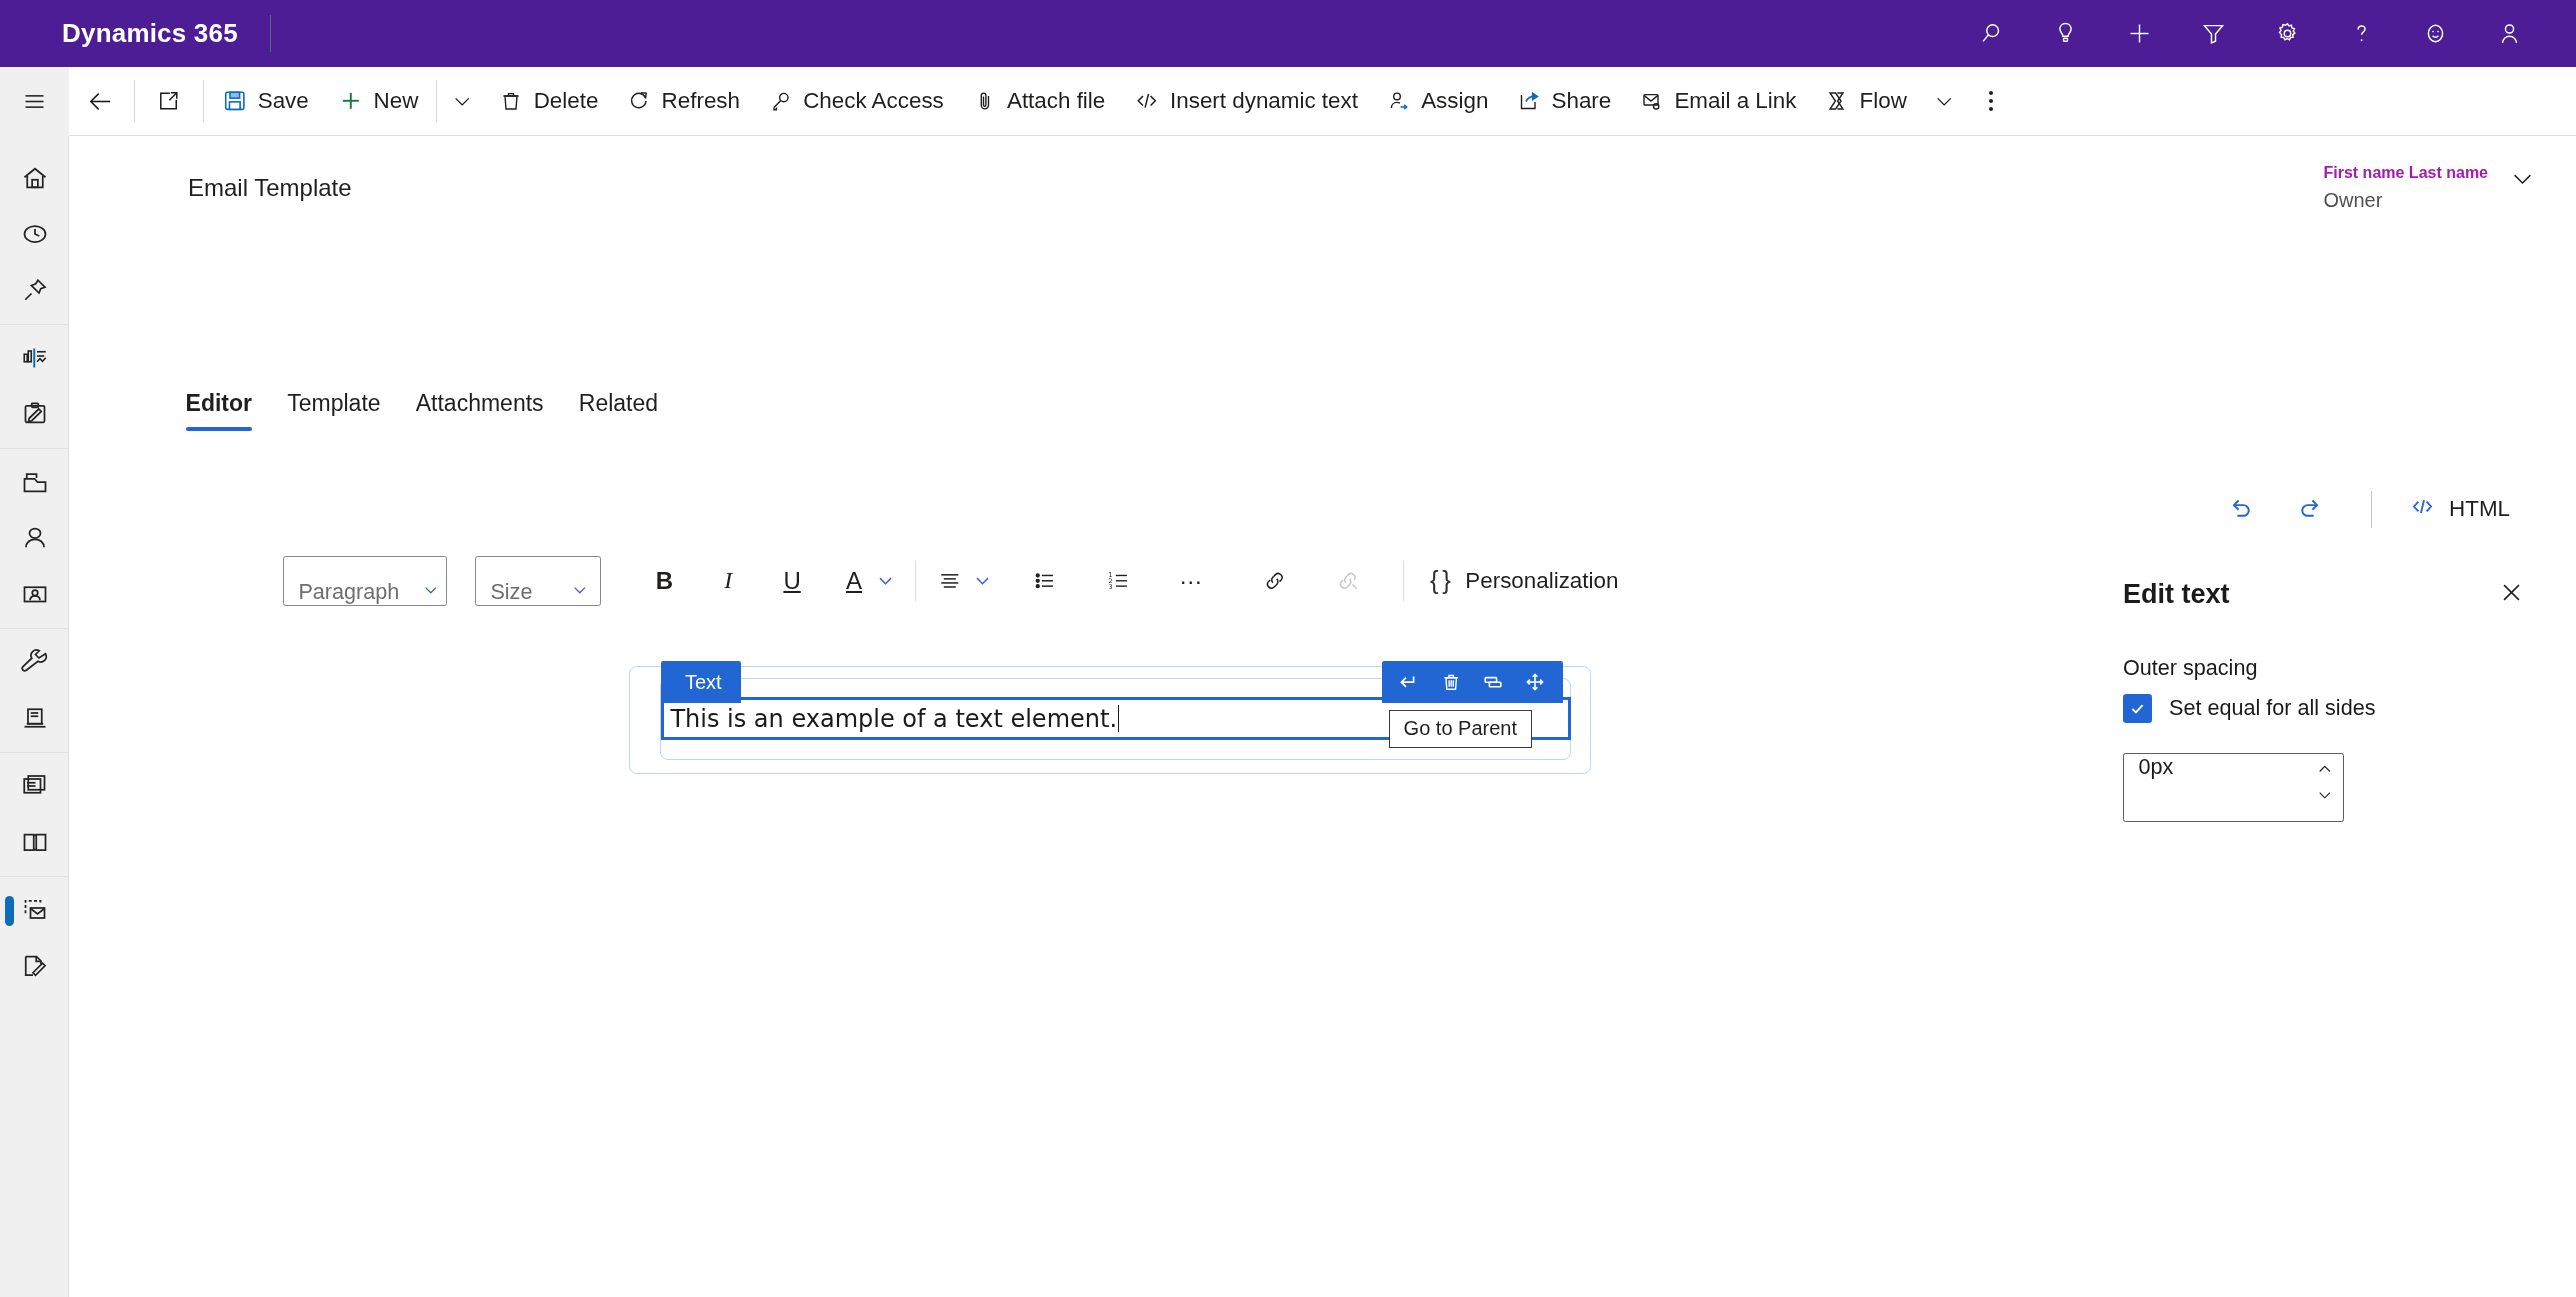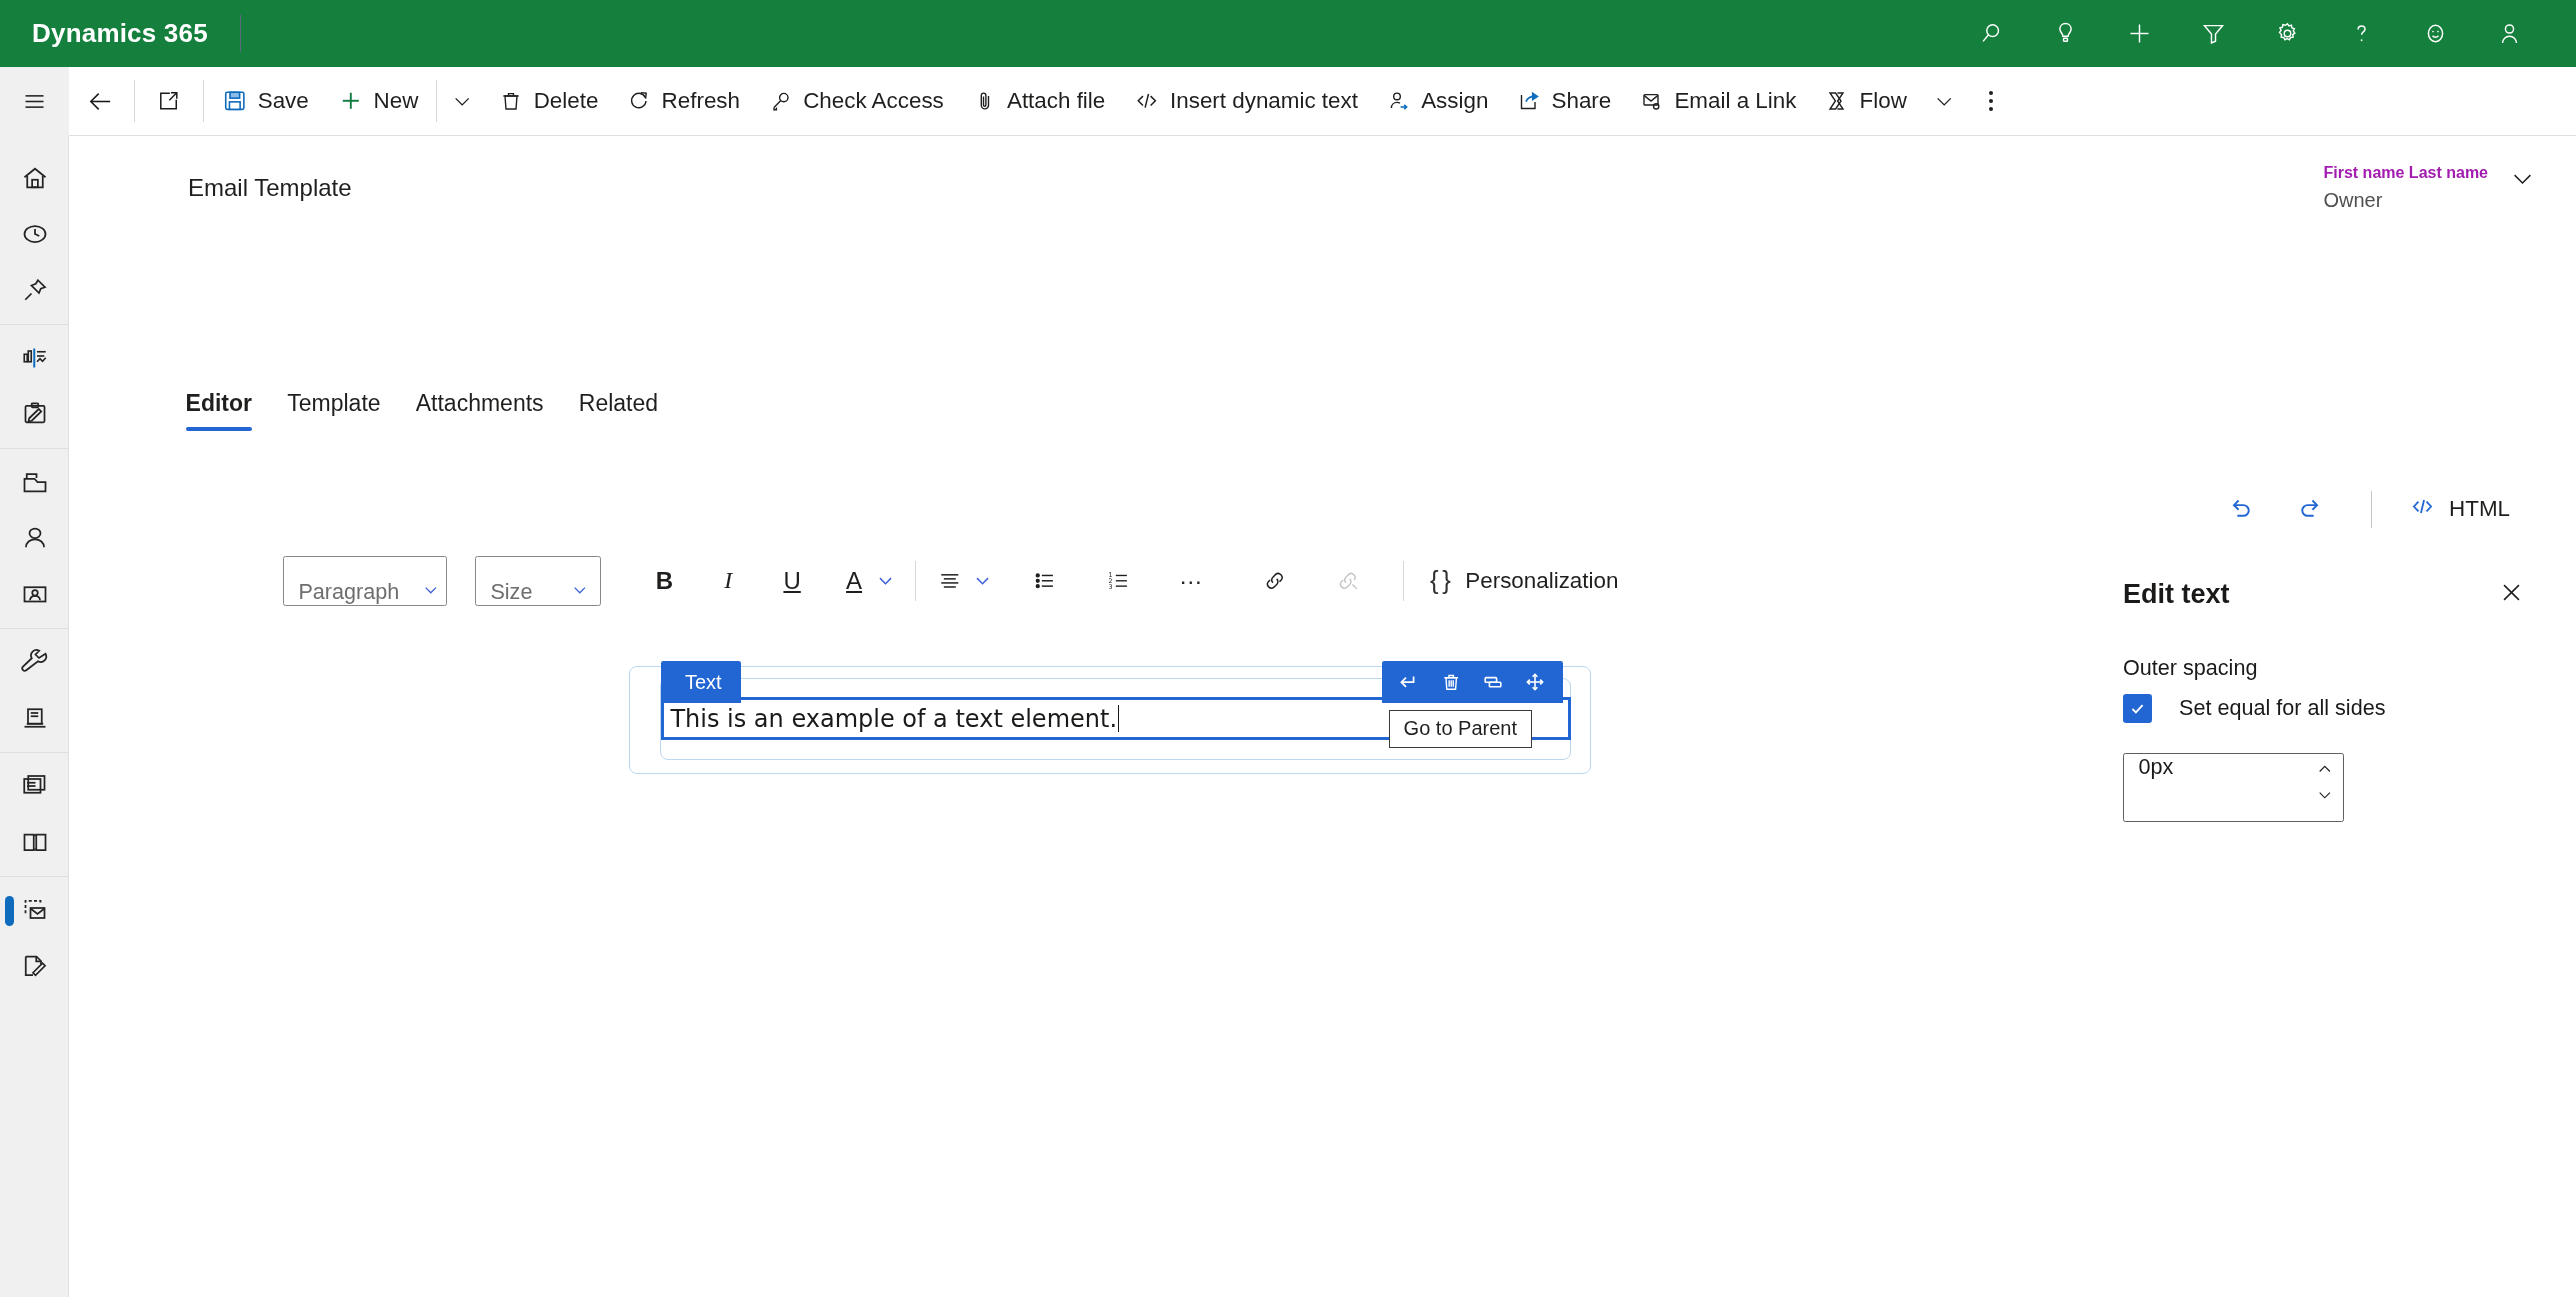--- a/index.html
+++ b/index.html
@@ -7,22 +7,22 @@
     width: 2576px; height: 1297px;
     font-family: "Liberation Sans", sans-serif;
     background: #ffffff;
     overflow: hidden;
   }
 
   
   .topbar {
     position: absolute; top: 0; left: 0;
     width: 2576px; height: 67px;
-    background: #15803d;
-    display: flex; align-items: center;
+    background: #4c1d95;
+    display: flex; align-items: center; padding-left: 30px;
   }
   .brand {
     color: #ffffff;
     font-size: 26px;
     font-weight: bold;
     margin-left: 32px;
     letter-spacing: 0.2px;
   }
   .brand-divider {
     width: 0.8px; height: 37px;
@@ -279,21 +279,21 @@
   }
   .sp-head { display: flex; align-items: flex-start; }
   .sp-title { font-size: 27px; font-weight: bold; color: #1b1a19; }
   .sp-close { margin-left: auto; color: #201f1e; }
   .sp-section-label {
     margin-top: 45px;
     font-size: 21.6px; color: #1b1a19;
   }
   .sp-check-row {
     margin-top: 12.8px;
-    display: flex; align-items: center; gap: 27px;
+    display: flex; align-items: center; gap: 17px;
   }
   .cbox {
     width: 29px; height: 29px;
     background: #2266d3;
     border-radius: 3.2px;
     display: flex; align-items: center; justify-content: center;
   }
   .cbox-label { font-size: 21.6px; color: #1b1a19; }
   .spinner {
     margin-top: 30px;

